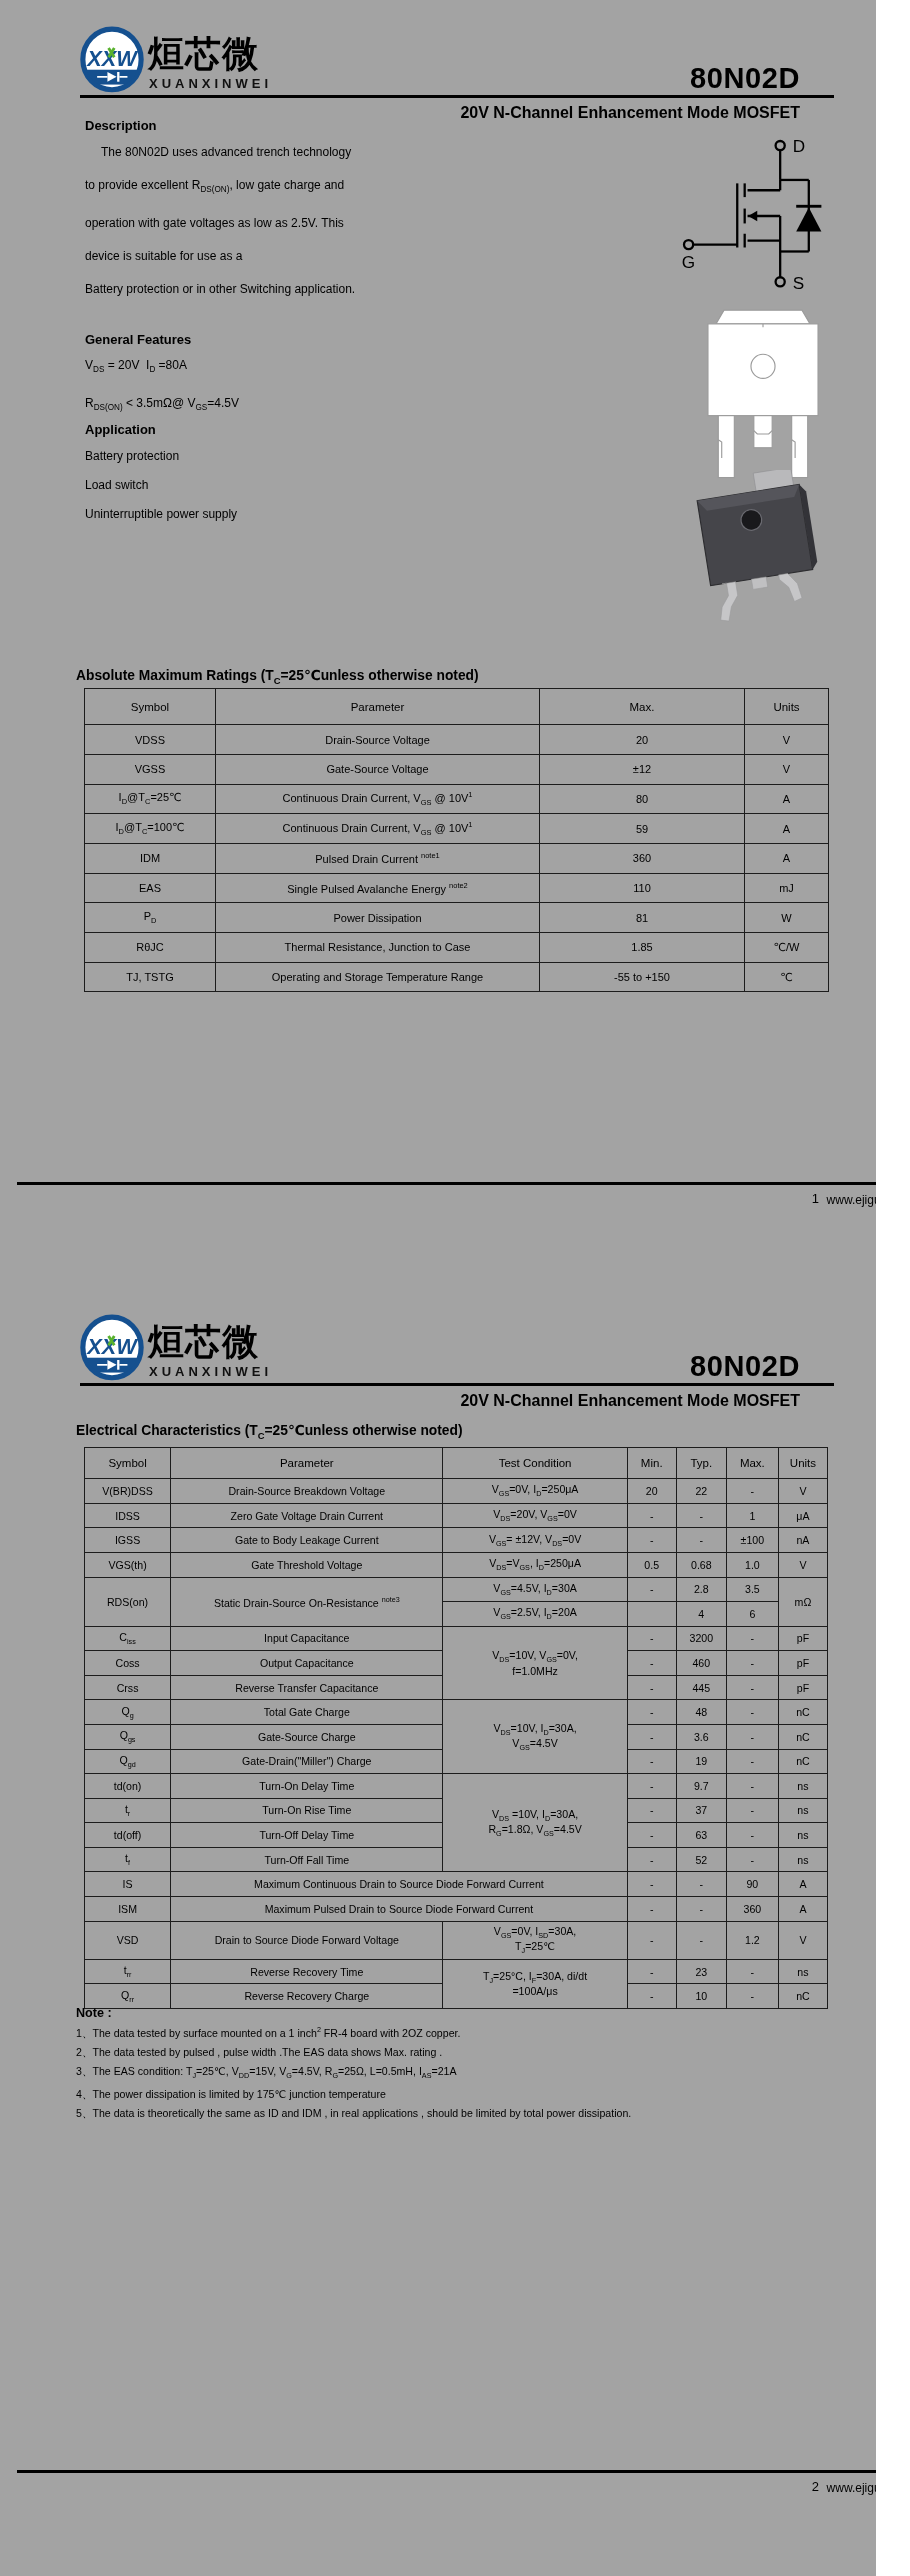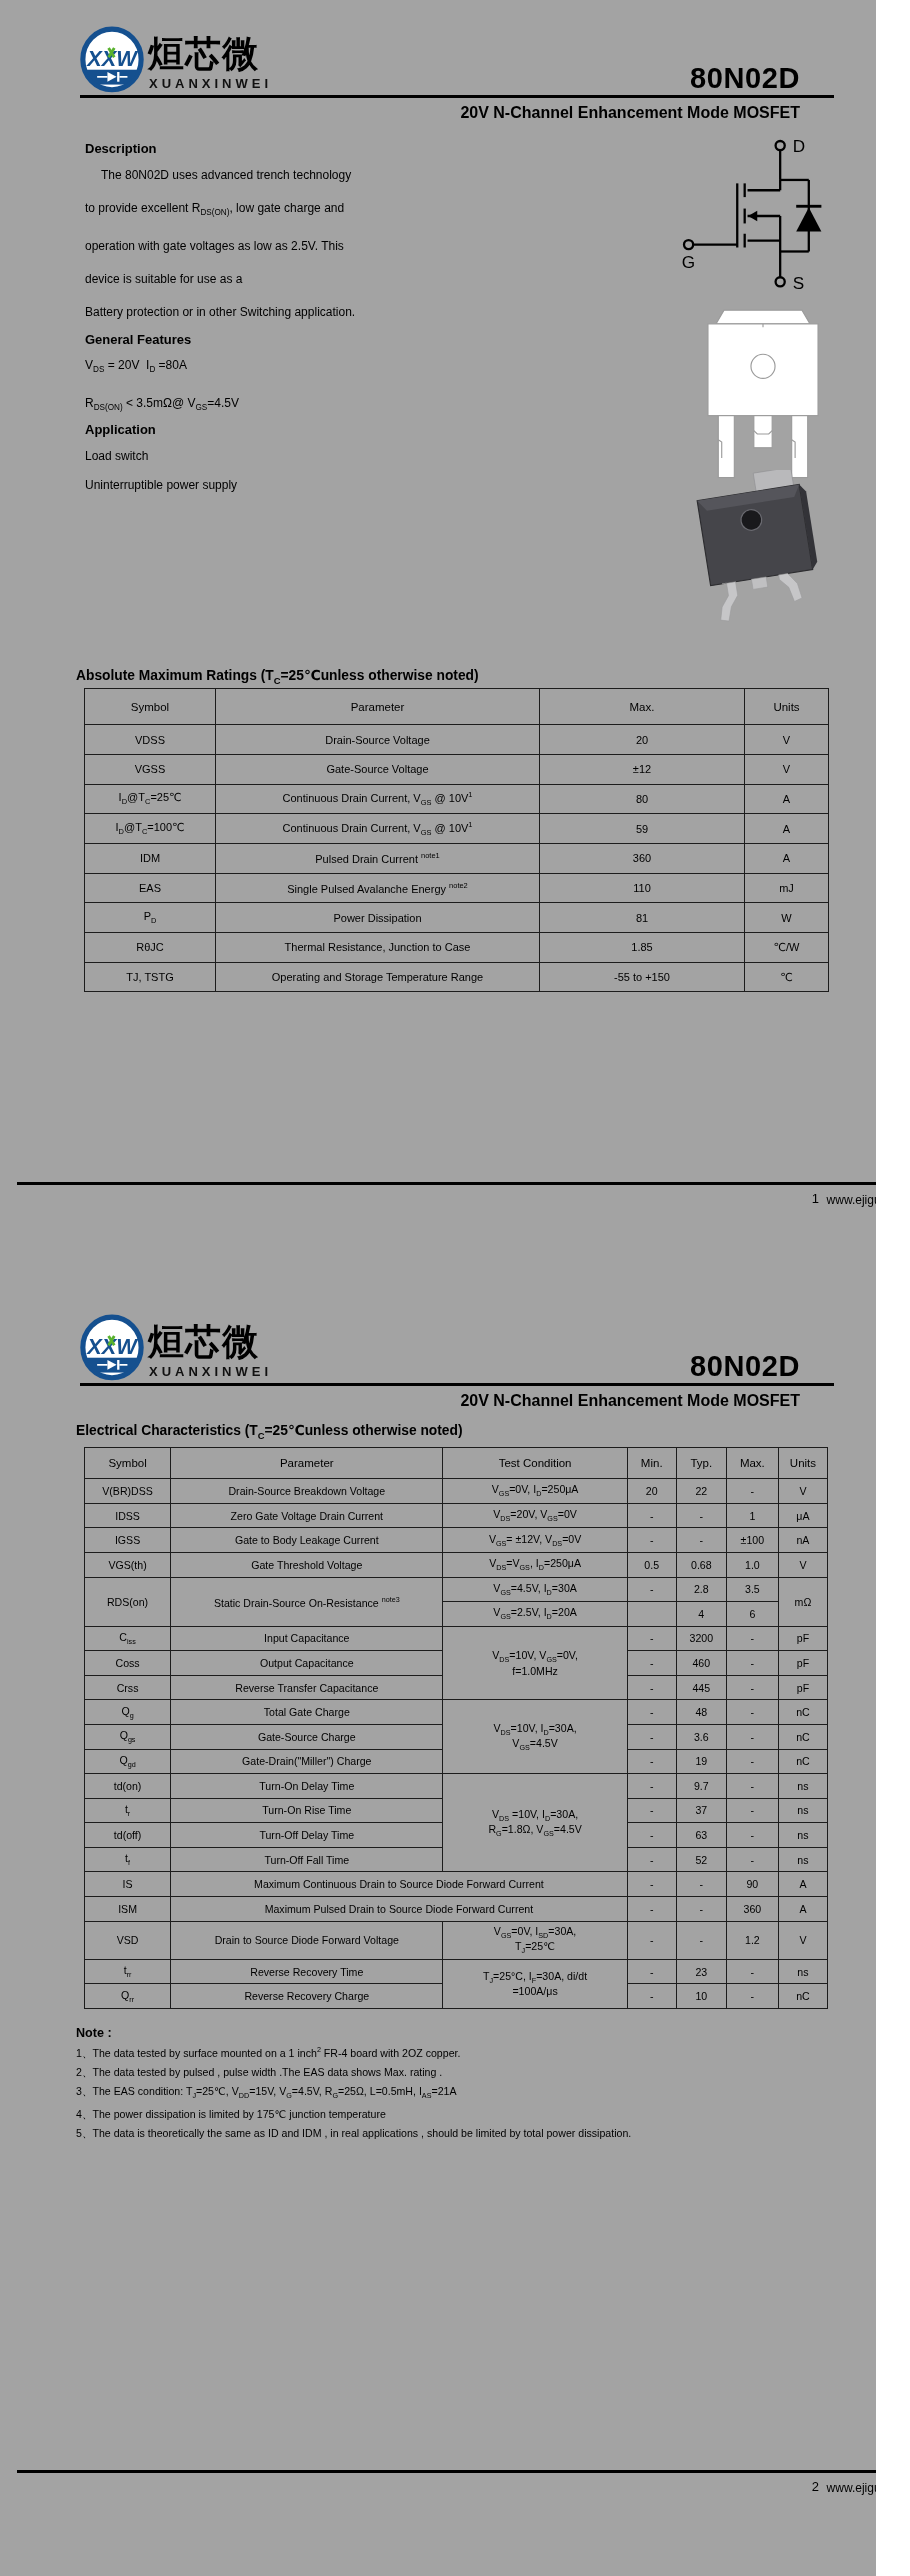--- a/index.html
+++ b/index.html
@@ -11,21 +11,21 @@
   .brand{left:80px;top:26px;width:275px;height:72px;}
   .logo-icon{position:absolute;left:0;top:0;}
   .brand-cn{position:absolute;left:68px;top:10.3px;font-size:36px;font-weight:bold;letter-spacing:1.1px;line-height:1;}
   .brand-en{position:absolute;left:69px;top:50px;font-size:13px;font-weight:bold;letter-spacing:4px;color:#111;}
   .partnum{right:76px;top:62px;font-size:29px;font-weight:bold;letter-spacing:0.6px;}
   .hrule{left:80px;top:95px;width:754px;height:3.4px;background:#000;}
   .subtitle{right:76px;top:104px;font-size:16px;font-weight:bold;}
 
   
   .h-bold{font-weight:bold;font-size:13px;}
-  .desc-block{left:85px;top:141px;width:379px;}
+  .desc-block{left:85px;top:118px;width:379px;}
   .desc-lines{font-size:12px;line-height:33px;margin-top:3.4px;}
   .indent1{padding-left:16px;}
   .feat-block{left:85px;top:332px;width:379px;}
   .feat-lines{font-size:12px;line-height:32px;margin-top:2.3px;}
   .app-block{left:85px;top:422px;width:379px;}
   .app-lines{font-size:12px;line-height:29px;margin-top:4.6px;}
 
   
   table{border-collapse:collapse;table-layout:fixed;}
   th,td{border:1.1px solid #1c1c1c;text-align:center;vertical-align:middle;font-size:11px;padding:0.6px 3.4px;overflow:hidden;}
@@ -38,21 +38,21 @@
   .t-elec{left:84px;top:159px;width:744px;}
   .t-elec th{height:29px;}
   .t-elec td{height:22.4px;font-size:10.6px;}
   .t-elec tr.tall td{height:36px;}
   .tbl-title{font-size:13.8px;font-weight:bold;}
   .abs-title{left:76px;top:667px;}
   .elec-title{left:76px;top:134px;}
 
   
   .notes{left:76px;top:718px;width:763px;}
-  .notes-h{font-weight:bold;font-size:12.6px;margin-top:20px;}
+  .notes-h{font-weight:bold;font-size:12.6px;}
   .note-line{font-size:10.6px;line-height:19px;}
 
   
   .f-rule{left:17px;width:876px;height:2.9px;background:#000;top:1182px;}
   .f-url{left:0;width:910px;text-align:right;top:1193px;font-size:12px;}
   .f-page{right:57px;top:1191px;font-size:13px;}
 </style>
 </head>
 <body>
 
@@ -102,20 +102,21 @@
     <div class="h-bold">General Features</div>
     <div class="feat-lines">
       <div>V<sub>DS</sub> = 20V&nbsp;&nbsp;I<sub>D</sub> =80A</div>
       <div>R<sub>DS(ON)</sub> &lt; 3.5mΩ@ V<sub>GS</sub>=4.5V</div>
     </div>
   </div>
 
   <div class="abs app-block">
     <div class="h-bold">Application</div>
     <div class="app-lines">
+      <div>Battery protection</div>
       <div>Load switch</div>
       <div>Uninterruptible power supply</div>
     </div>
   </div>
 
   <svg class="abs" style="left:671px;top:133px;" width="184" height="166" viewBox="0 0 320 290">
     <g stroke="#000" stroke-width="4" fill="none">
       <circle cx="190" cy="22" r="8" stroke-width="4"></circle>
       <line x1="190" y1="30" x2="190" y2="82"></line>
       <line x1="190" y1="82" x2="240" y2="82"></line>

